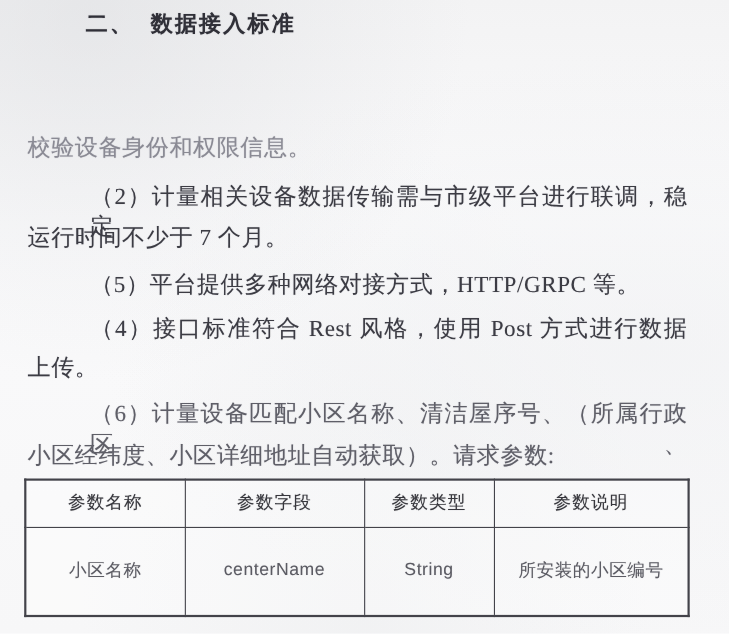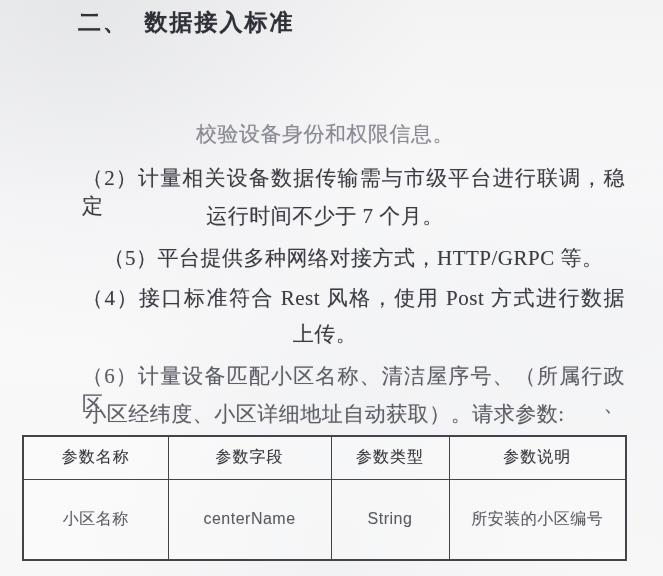--- a/index.html
+++ b/index.html
@@ -9,31 +9,30 @@
     overflow:hidden;
     background:
       radial-gradient(ellipse at 12% 2%, rgba(208,210,214,.38), transparent 42%),
       radial-gradient(ellipse at 88% 55%, rgba(238,239,241,.55), transparent 60%),
       radial-gradient(ellipse at 50% 98%, rgba(226,228,230,.28), transparent 55%),
       linear-gradient(180deg,#f3f3f4 0%,#fafafb 35%,#f7f7f8 100%);
     font-family:"Liberation Serif","DejaVu Serif",serif;
   }
   .heading{
     position:absolute;left:78px;top:7px;
-    font-family:Liberation Sans, sans-serif;
-    font-size:23px;font-weight:bold;line-height:30px;
+    font-family:Liberation Serif, serif;
+    font-size:20px;font-weight:bold;line-height:30px;
     color:#303038;letter-spacing:2px;word-spacing:8px;
     text-shadow:0 0 1px rgba(48,48,56,.35);
   }
   .line{
     position:absolute;left:25px;width:600px;
     font-size:21px;line-height:28px;letter-spacing:.5px;
     white-space:nowrap;
     text-shadow:0 0 1px rgba(70,70,82,.30);
-    text-align:center;
   }
   .line.justify{
     white-space:normal;
     text-align:justify;
     -moz-text-align-last:justify;
     text-align-last:justify;
   }
   .line.indent{padding-left:57px;width:543px;}
   .dark{color:#3c3c44;}
   .medium{color:#5f5f68;}

